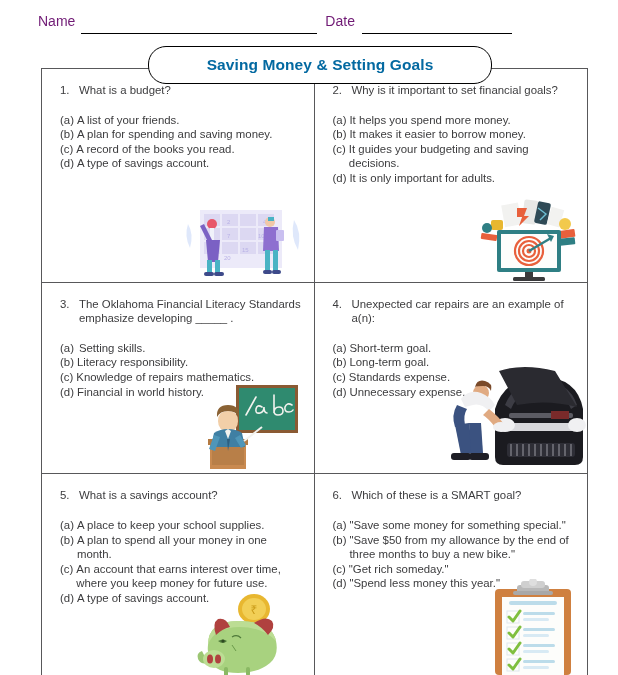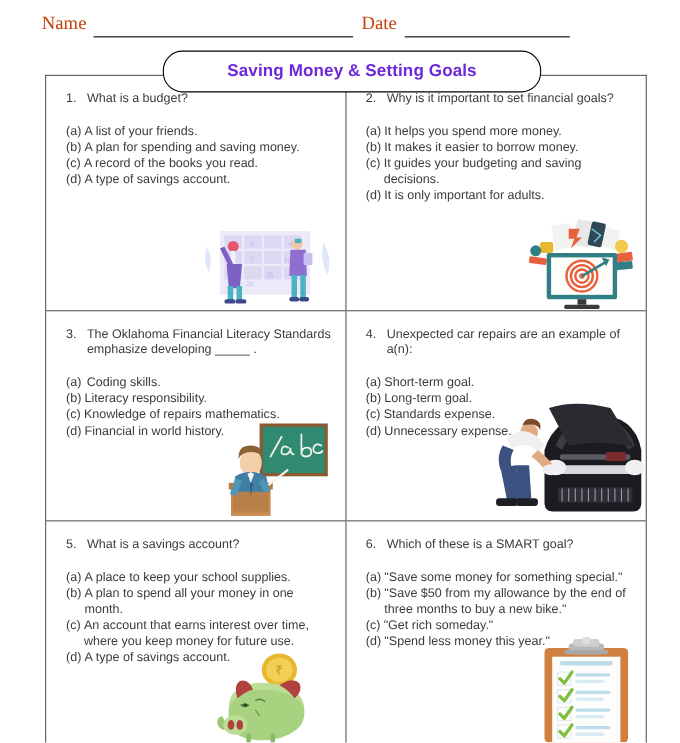--- a/index.html
+++ b/index.html
@@ -21,24 +21,24 @@
     position: absolute;
     left: 0; top: 0;
     width: 618px;
     height: 34px;
     display: flex;
     align-items: flex-end;
     padding: 0 34px 0 38px;
     box-sizing: border-box;
   }
   .nd-label {
-    font-family: Liberation Serif, serif;
-    font-size: 17px;
+    font-family: Liberation Sans, sans-serif;
+    font-size: 14px;
     line-height: 20px;
-    color: #c2410c;
+    color: #701a75;
     white-space: nowrap;
     padding-bottom: 3px;
   }
   .nd-rule {
     border-bottom: 1.4px solid #000;
     height: 18px;
   }
   .nd-rule.name { width: 236px; margin-left: 6px; }
   .nd-rule.date { width: 150px; margin-left: 7px; }
   .nd-gap { width: 8px; }
@@ -115,21 +115,21 @@
     background: #fff;
     display: flex;
     align-items: center;
     justify-content: center;
     z-index: 5;
   }
   .title-pill span {
     font-size: 15.5px;
     font-weight: bold;
     letter-spacing: 0.1px;
-    color: #6d28d9;
+    color: #0369a1;
   }
 
   
   .art {
     position: absolute;
     pointer-events: none;
   }
   .art svg { display: block; }
 
   .art-q1 { right: 6px;  bottom: 2px;  width: 126px; height: 78px; }
@@ -291,21 +291,21 @@
   <div class="row r2">
 
     <div class="cell left">
       <div class="q-line">
         <span class="q-num">3.</span>
         <span class="q-text">The Oklahoma Financial Literacy Standards emphasize  developing _____ .</span>
       </div>
       <div class="options">
         <div class="opt">
           <span class="opt-key wide">(a)</span>
-          <span class="opt-text">Coding skills.</span>
+          <span class="opt-text">Setting skills.</span>
         </div>
         <div class="opt">
           <span class="opt-key">(b)</span>
           <span class="opt-text">Literacy responsibility.</span>
         </div>
         <div class="opt">
           <span class="opt-key">(c)</span>
           <span class="opt-text">Knowledge of repairs mathematics.</span>
         </div>
         <div class="opt">

